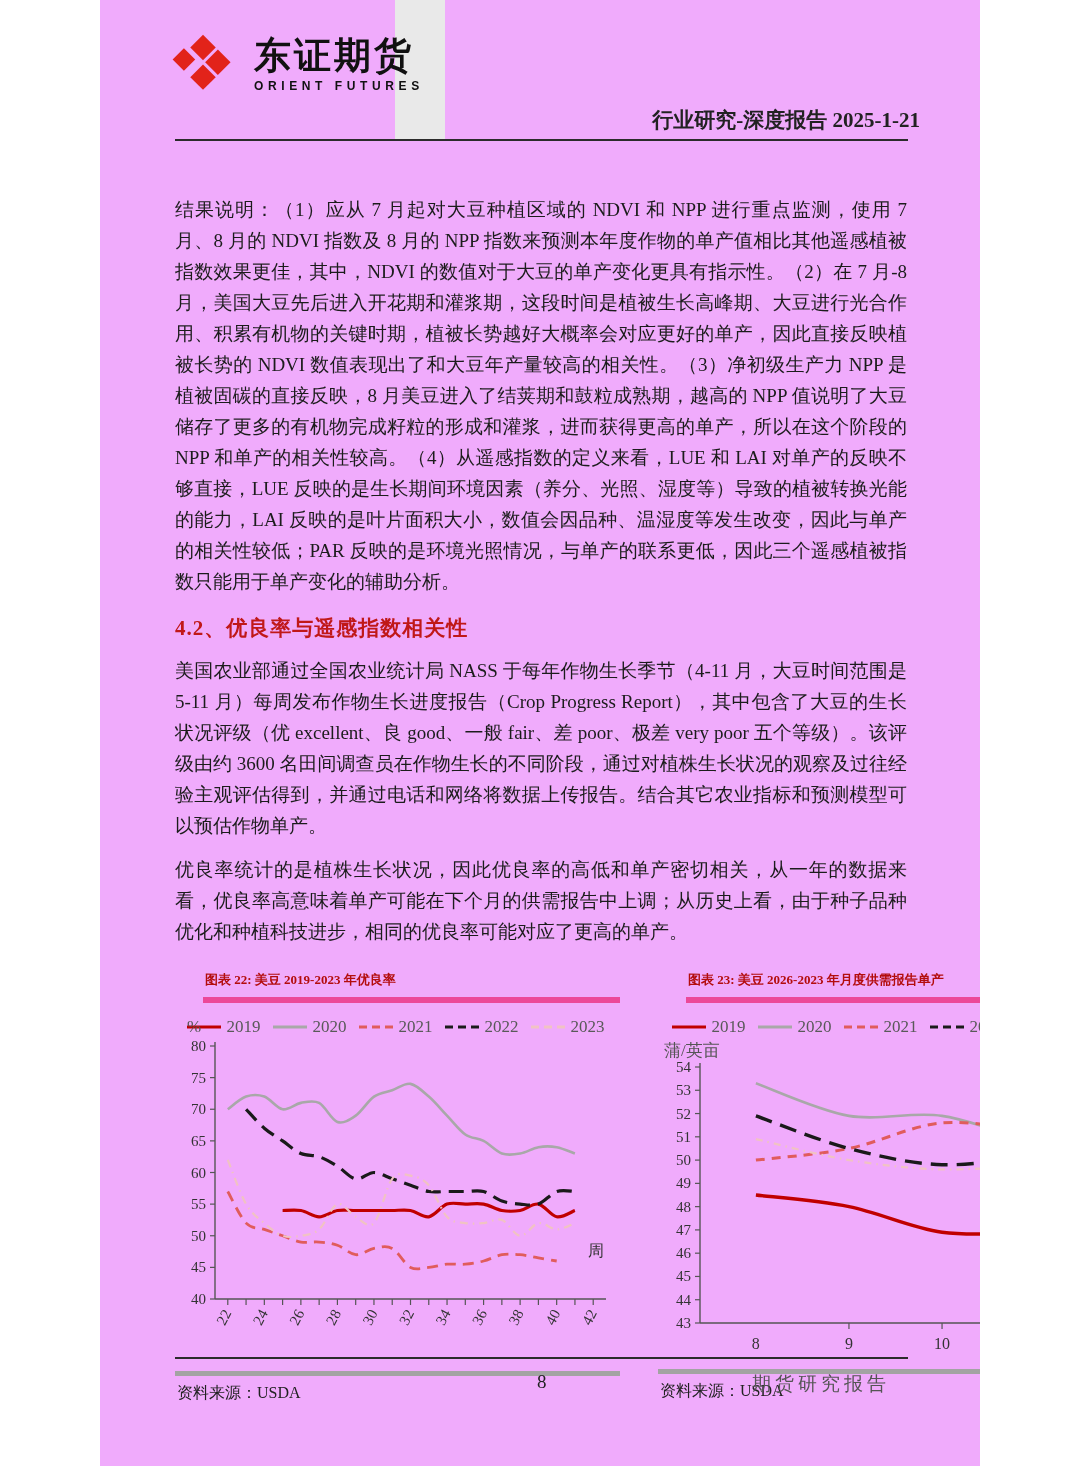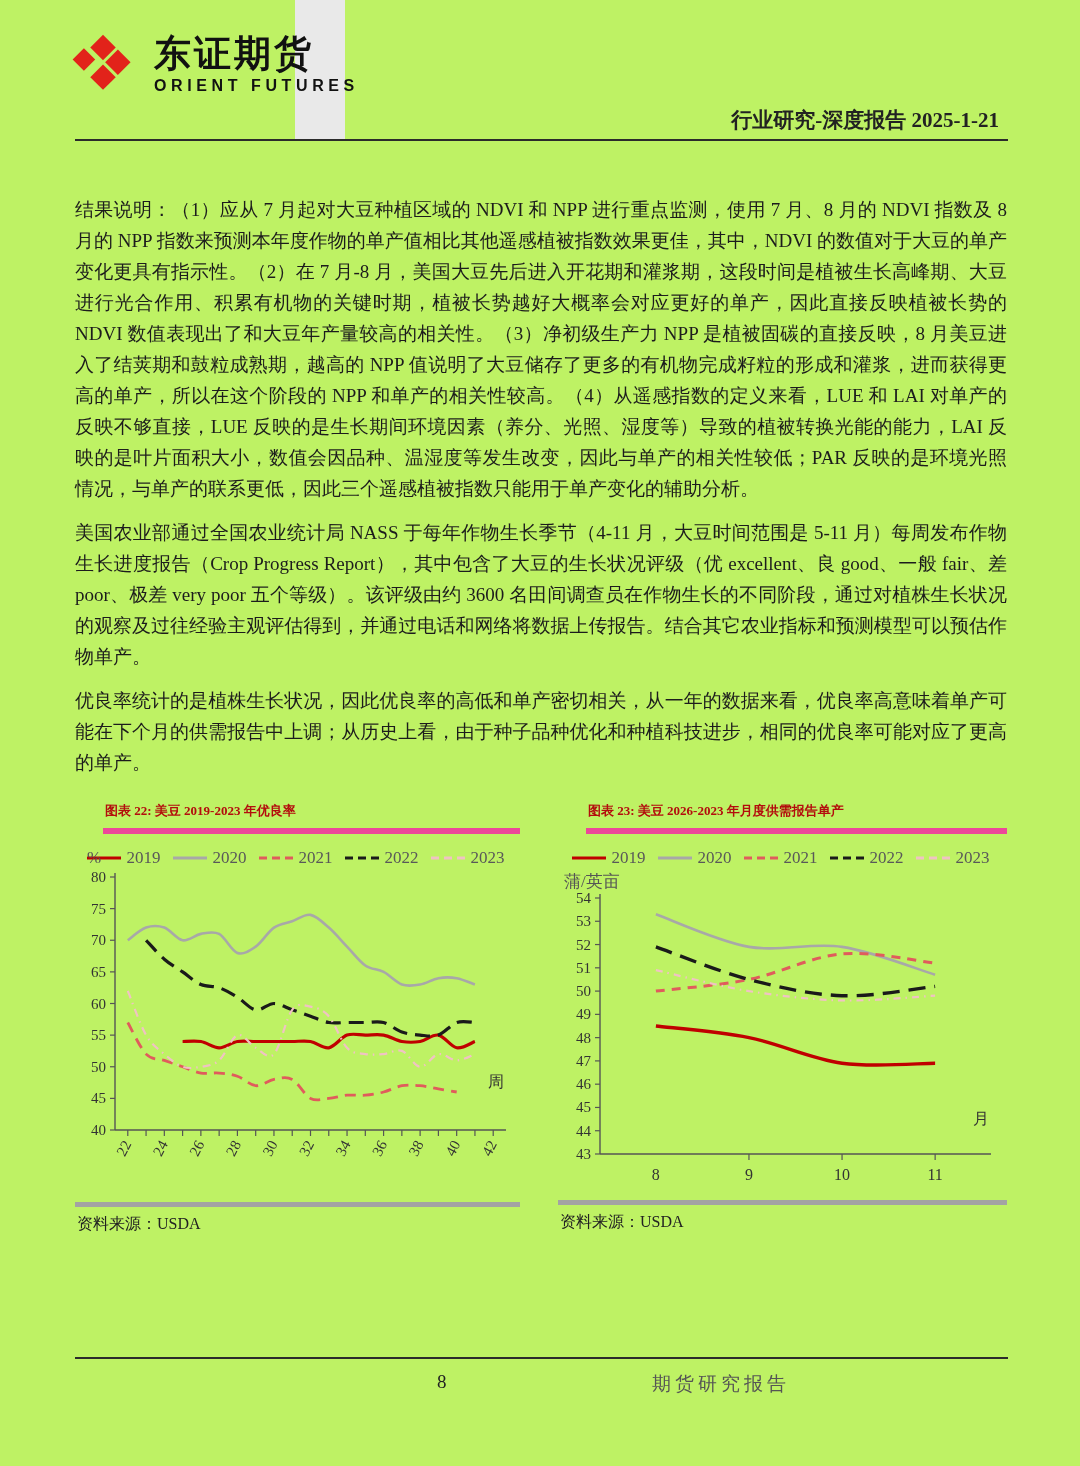--- a/index.html
+++ b/index.html
@@ -1,33 +1,33 @@
 <!DOCTYPE html>
 <html><head>
 <meta charset="utf-8">
 <style>
   * { margin:0; padding:0; box-sizing:border-box; }
   html,body { background:#ffffff; }
   .page {
     position:relative;
-    width:1080px; height:1466px;
+    width:880px; height:1466px;
     margin:0 auto;
-    background:#bef264;
+    background:#f0abfc;
     font-family:"Liberation Serif","DejaVu Serif",serif;
     color:#1a1a1a;
     overflow:hidden;
   }
   
   .gray-band { position:absolute; left:295px; top:0; width:50px; height:139px; background:#e9e9e9; }
   .header-rule { position:absolute; left:75px; right:72px; top:139px; border-top:2px solid #2b2b2b; }
   .logo { position:absolute; left:70px; top:26px; display:flex; align-items:center; gap:14px; }
   .logo-text { display:flex; flex-direction:column; }
   .logo-cn { font-family:"Liberation Sans","DejaVu Sans",sans-serif; font-weight:bold; font-size:37px; letter-spacing:3px; color:#111; line-height:1.05; }
-  .logo-en { font-family:"Liberation Sans","DejaVu Sans",sans-serif; font-weight:bold; font-size:16px; letter-spacing:4.6px; color:#111; margin-top:3px; }
-  .header-right { position:absolute; right:81px; top:106px; font-size:21px; font-weight:bold; color:#222; }
+  .logo-en { font-family:"Liberation Sans","DejaVu Sans",sans-serif; font-weight:bold; font-size:12px; letter-spacing:4.6px; color:#111; margin-top:3px; }
+  .header-right { position:absolute; right:60px; top:106px; font-size:21px; font-weight:bold; color:#222; }
   
   .content { position:absolute; left:75px; right:73px; top:141px; }
   .para { font-size:19px; line-height:31px; text-align:justify; color:#1c1c1c; }
   .para-1 { margin-top:53px; }
   .para-2 { margin-top:13px; }
   .para-3 { margin-top:13px; }
   .section-heading { margin-top:17px; font-size:21px; font-weight:bold; color:#c01818; letter-spacing:1px; }
   
   .figures { display:flex; margin-top:24px; gap:38px; }
   .figure { flex:1; }
@@ -66,20 +66,21 @@
     <span class="logo-text">
       <span class="logo-cn">东证期货</span>
       <span class="logo-en">ORIENT FUTURES</span>
     </span>
   </div>
   <div class="header-right">行业研究-深度报告 2025-1-21</div>
   <div class="header-rule"></div>
 
   <div class="content">
     <p class="para para-1">结果说明：（1）应从 7 月起对大豆种植区域的 NDVI 和 NPP 进行重点监测，使用 7 月、8 月的 NDVI 指数及 8 月的 NPP 指数来预测本年度作物的单产值相比其他遥感植被指数效果更佳，其中，NDVI 的数值对于大豆的单产变化更具有指示性。（2）在 7 月-8 月，美国大豆先后进入开花期和灌浆期，这段时间是植被生长高峰期、大豆进行光合作用、积累有机物的关键时期，植被长势越好大概率会对应更好的单产，因此直接反映植被长势的 NDVI 数值表现出了和大豆年产量较高的相关性。（3）净初级生产力 NPP 是植被固碳的直接反映，8 月美豆进入了结荚期和鼓粒成熟期，越高的 NPP 值说明了大豆储存了更多的有机物完成籽粒的形成和灌浆，进而获得更高的单产，所以在这个阶段的 NPP 和单产的相关性较高。（4）从遥感指数的定义来看，LUE 和 LAI 对单产的反映不够直接，LUE 反映的是生长期间环境因素（养分、光照、湿度等）导致的植被转换光能的能力，LAI 反映的是叶片面积大小，数值会因品种、温湿度等发生改变，因此与单产的相关性较低；PAR 反映的是环境光照情况，与单产的联系更低，因此三个遥感植被指数只能用于单产变化的辅助分析。</p>
+    <h2 class="section-heading">4.2、优良率与遥感指数相关性</h2>
     <p class="para para-2">美国农业部通过全国农业统计局 NASS 于每年作物生长季节（4-11 月，大豆时间范围是 5-11 月）每周发布作物生长进度报告（Crop Progress Report），其中包含了大豆的生长状况评级（优 excellent、良 good、一般 fair、差 poor、极差 very poor 五个等级）。该评级由约 3600 名田间调查员在作物生长的不同阶段，通过对植株生长状况的观察及过往经验主观评估得到，并通过电话和网络将数据上传报告。结合其它农业指标和预测模型可以预估作物单产。</p>
     <p class="para para-3">优良率统计的是植株生长状况，因此优良率的高低和单产密切相关，从一年的数据来看，优良率高意味着单产可能在下个月的供需报告中上调；从历史上看，由于种子品种优化和种植科技进步，相同的优良率可能对应了更高的单产。</p>
 
     <div class="figures">
 
       <div class="figure">
         <div class="fig-title">图表 22: 美豆 2019-2023 年优良率</div>
         <div class="legend-row left-unit">
           <span class="y-unit">%</span>
           <span class="legend">

